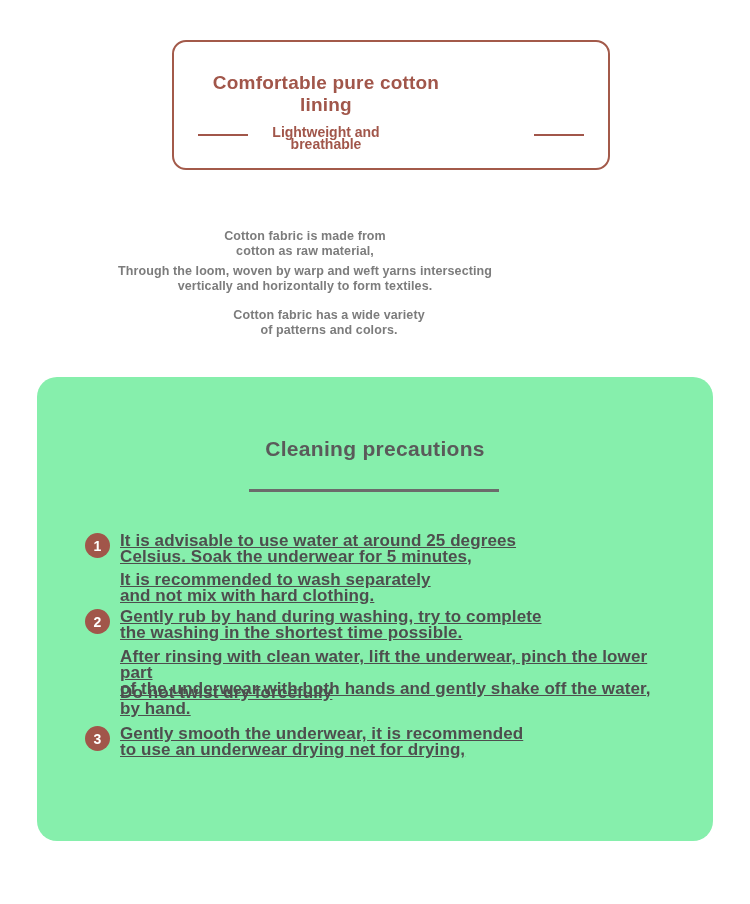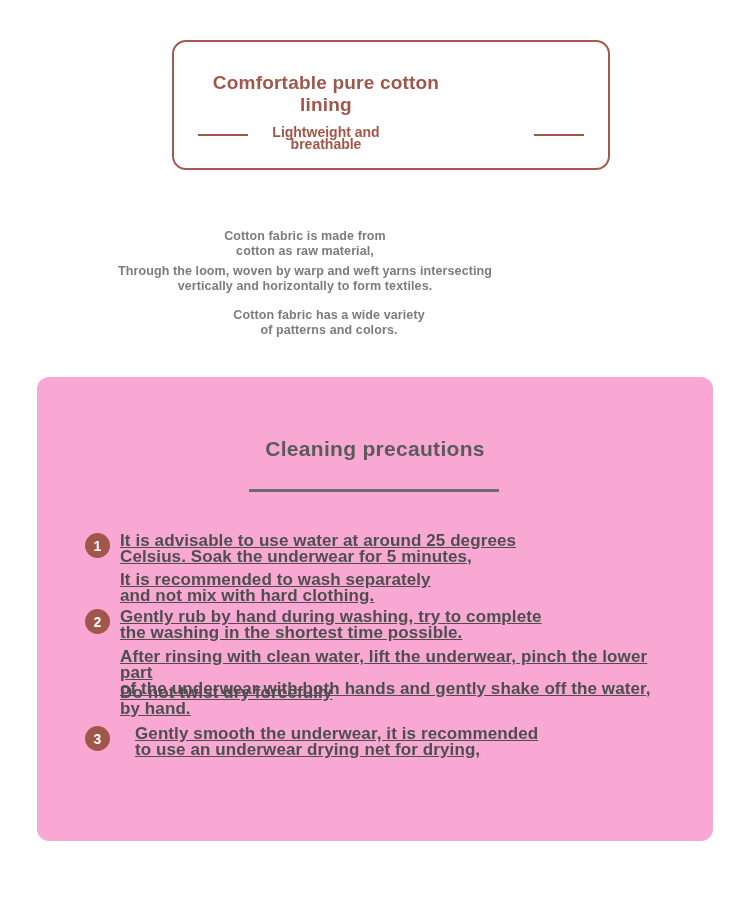--- a/index.html
+++ b/index.html
@@ -110,22 +110,22 @@
   .desc.d2 { top: 264px; }
   .desc.d3 { top: 308px; margin-left: 24px; }
 
   
   .clean-card {
     position: absolute;
     left: 37px;
     top: 377px;
     width: 676px;
     height: 464px;
-    background: #f9a8d4;
-    border-radius: 12px;
+    background: #86efac;
+    border-radius: 20px;
   }
   .clean-title {
     position: absolute;
     left: 0;
     top: 60px;
     width: 676px;
     text-align: center;
     color: #5a5a5a;
     font-size: 21px;
     font-weight: bold;
@@ -204,16 +204,16 @@
   <div class="para" style="left:83px; top:232px; width:520px;">Gently rub by hand during washing, try to complete
  the washing in the shortest time possible.</div>
 
   <div class="para" style="left:83px; top:272px; width:560px;">After rinsing with clean water, lift the underwear, pinch the lower part
  of the underwear with both hands and gently shake off the water,</div>
 
   <div class="para" style="left:83px; top:308px; width:520px;">Do not twist dry forcefully
  by hand.</div>
 
   <div class="step-badge" style="left:48px; top:349px;">3</div>
-  <div class="para" style="left:83px; top:349px; width:520px;margin-left:15px;">Gently smooth the underwear, it is recommended
+  <div class="para" style="left:83px; top:349px; width:520px;">Gently smooth the underwear, it is recommended
  to use an underwear drying net for drying,</div>
 
 </div>
 
 </body></html>

